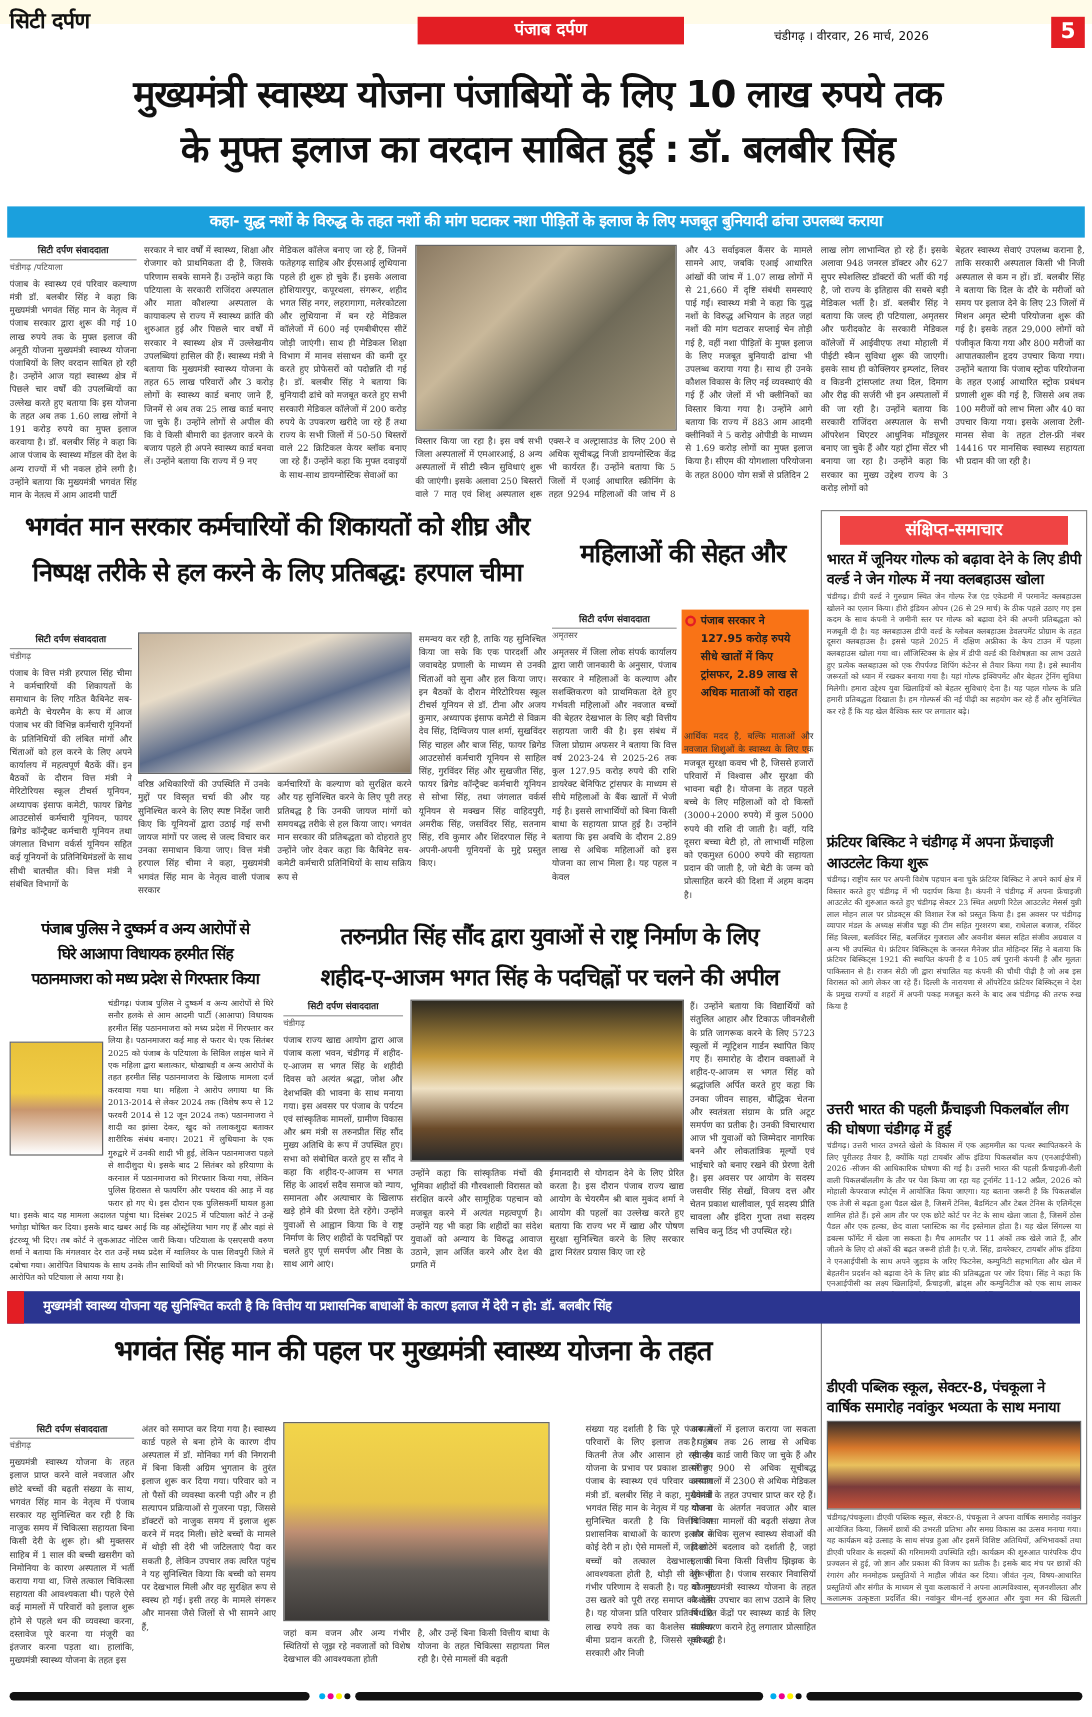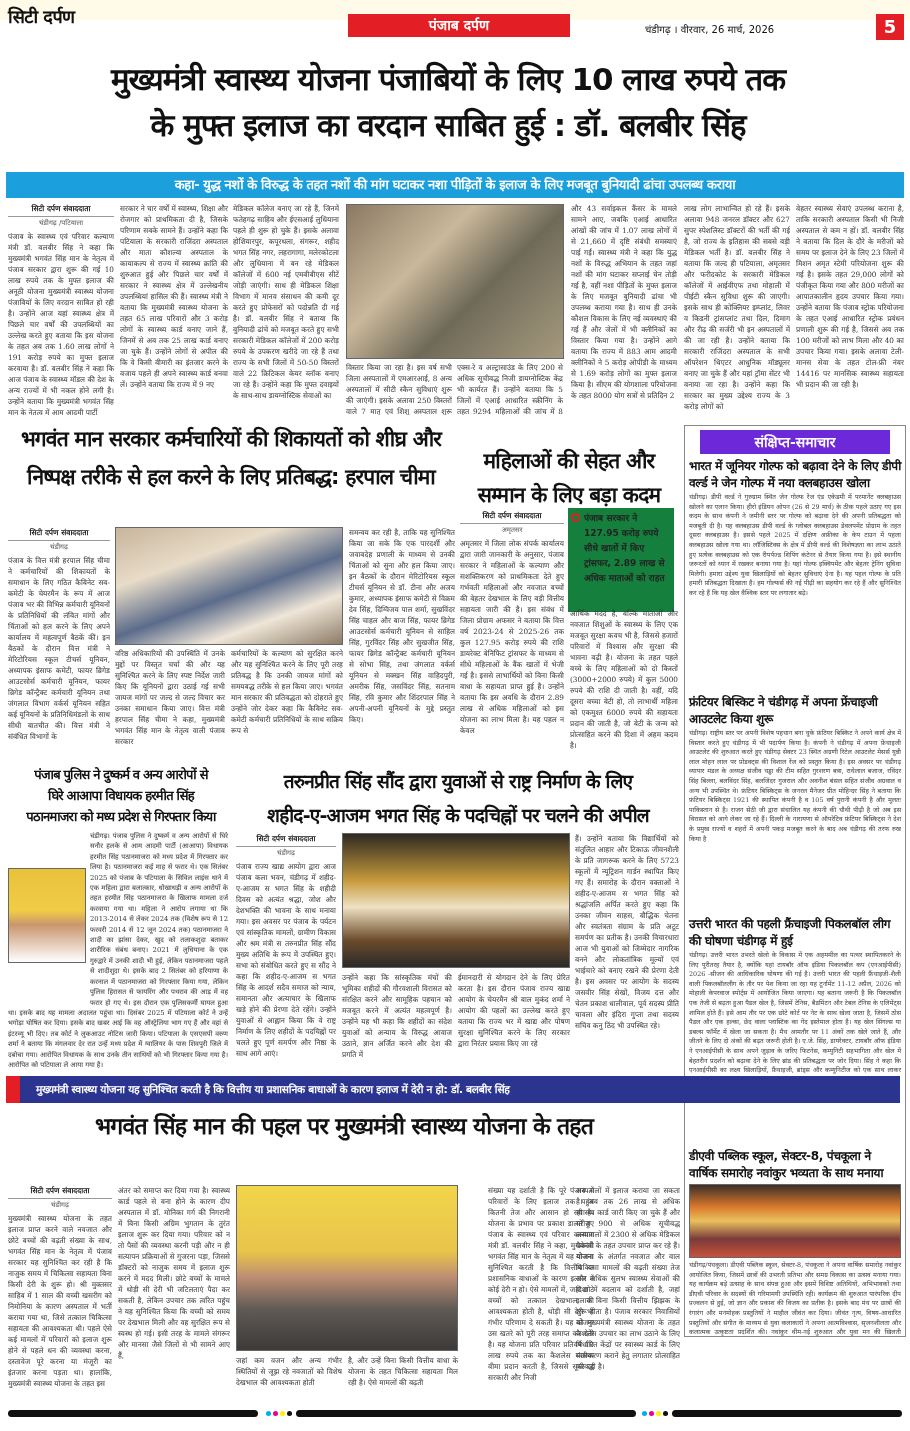--- a/index.html
+++ b/index.html
@@ -8,33 +8,33 @@
 .abs{position:absolute}
 .masthead{left:0;top:0;width:910px;height:20px;background:#fffbe8}
 .logo{left:8px;top:1px;font-family:"DejaVu Sans",sans-serif;font-weight:bold;font-size:17px;color:#111;letter-spacing:-0.5px}
 .section-tag{left:348px;top:14px;width:222px;height:23px;background:#e31e24;color:#fff;font-family:"DejaVu Sans",sans-serif;font-weight:bold;font-size:14px;text-align:center;line-height:23px}
 .dateline{left:645px;top:22px;font-family:"DejaVu Sans",sans-serif;font-size:10px;color:#111}
 .pageno{left:876px;top:14px;width:28px;height:26px;background:#e31e24;color:#fff;font-family:"DejaVu Sans",sans-serif;font-weight:bold;font-size:18px;text-align:center;line-height:26px}
 .head-main{left:1px;top:56px;width:894px;text-align:center;font-family:"DejaVu Sans",sans-serif;font-weight:bold;font-size:31px;line-height:46px;color:#111;letter-spacing:-1px}
 .bluebar{left:6px;top:172px;width:898px;height:26px;background:#1ba0dd;color:#fff;font-family:"DejaVu Sans",sans-serif;font-weight:bold;font-size:13px;text-align:center;line-height:26px;letter-spacing:-0.4px}
 .col{font-size:7.3px;line-height:11px;text-align:justify;color:#333;overflow:hidden}
 .byline{font-family:"DejaVu Sans",sans-serif;font-weight:bold;font-size:7.5px;text-align:center;color:#222;border-bottom:1px solid #999;padding-bottom:2px;margin-bottom:1px}
-.place{font-size:7px;text-align:center;color:#555;margin-bottom:2px}
+.place{font-size:7px;text-align:left;color:#555;margin-bottom:2px}
 .photo{background:linear-gradient(135deg,#8b7a63 0%,#c9b89a 35%,#6f6a58 60%,#a69a7e 100%);border:1px solid #666}
 .photo2{background:linear-gradient(160deg,#c8b59c 0%,#e8dcc8 30%,#5b6b8a 55%,#efe6d8 75%,#8c7b66 100%)}
 .photo3{background:linear-gradient(180deg,#2e2a22 0%,#c69a3b 35%,#efe1c4 55%,#6b4b2a 80%,#2a2a2a 100%)}
 .photo4{background:linear-gradient(180deg,#e9c23a 0%,#f0cc47 45%,#c9966d 60%,#fff 100%)}
 .photo5{background:linear-gradient(180deg,#f2d54a 0%,#e8c44a 40%,#c08f73 55%,#5f5a55 75%,#3d3a38 100%)}
 .photo6{background:linear-gradient(180deg,#3a2f2a 0%,#d9782b 30%,#e9c15d 50%,#7a3b3b 75%,#c9523a 100%)}
 .h2{font-family:"DejaVu Sans",sans-serif;font-weight:bold;color:#111;text-align:center;letter-spacing:-0.8px}
 .brief-box{left:684px;top:425px;width:222px;height:912px;border:1px solid #888;background:#fff}
-.brief-title{background:#6d28d9;color:#fff;font-family:"DejaVu Sans",sans-serif;font-weight:bold;font-size:14px;text-align:center;height:24px;line-height:24px;margin:4px 15px}
+.brief-title{background:#ef4444;color:#fff;font-family:"DejaVu Sans",sans-serif;font-weight:bold;font-size:14px;text-align:center;height:24px;line-height:24px;margin:4px 15px}
 .brief-h{font-family:"DejaVu Sans",sans-serif;font-weight:bold;font-size:12px;line-height:17px;color:#111;padding:0 4px;letter-spacing:-0.3px}
 .brief-t{font-size:6.4px;line-height:9.6px;color:#444;text-align:justify;padding:1px 4px 3px}
-.quote{left:568px;top:508px;width:106px;height:104px;background:#15803d;font-family:"DejaVu Sans",sans-serif;font-weight:bold;font-size:9px;line-height:15px;color:#222;padding:3px 4px 3px 16px}
+.quote{left:568px;top:508px;width:106px;height:120px;background:#f97316;font-family:"DejaVu Sans",sans-serif;font-weight:bold;font-size:9px;line-height:15px;color:#222;padding:3px 4px 3px 16px}
 .quote-icon{position:absolute;left:3px;top:5px;width:9px;height:9px;border:2px solid #e31e24;border-radius:50%}
 .redbar{left:6px;top:1076px;width:894px;height:27px;background:#2b3590;color:#fff;font-family:"DejaVu Sans",sans-serif;font-weight:bold;font-size:10.6px;line-height:27px;padding-left:30px;letter-spacing:-0.3px}
 .redbar-accent{position:absolute;left:0;top:0;width:14px;height:27px;background:#e31e24}
 .footer-strip{left:8px;top:1408px;width:894px;height:10px}
 .seg{position:absolute;top:2px;height:7px;background:#111;border-radius:4px}
 .dot{position:absolute;top:3px;width:5px;height:5px;border-radius:50%}
 </style>
 </head>
 <body>
 
@@ -93,21 +93,20 @@
   </div>
 <div class="abs col" style="left:231px;top:648px;width:112px;height:108px">
     <div>कर्मचारियों के कल्याण को सुरक्षित करने और यह सुनिश्चित करने के लिए पूरी तरह प्रतिबद्ध है कि उनकी जायज मांगों को समयबद्ध तरीके से हल किया जाए। भगवंत मान सरकार की प्रतिबद्धता को दोहराते हुए उन्होंने जोर देकर कहा कि कैबिनेट सब-कमेटी कर्मचारी प्रतिनिधियों के साथ सक्रिय रूप से</div>
   </div>
 <div class="abs col" style="left:349px;top:527px;width:106px;height:230px">
     <div>समन्वय कर रही है, ताकि यह सुनिश्चित किया जा सके कि एक पारदर्शी और जवाबदेह प्रणाली के माध्यम से उनकी चिंताओं को सुना और हल किया जाए। इन बैठकों के दौरान मेरिटोरियस स्कूल टीचर्स यूनियन से डॉ. टीना और अजय कुमार, अध्यापक इंसाफ कमेटी से विक्रम देव सिंह, दिग्विजय पाल शर्मा, सुखविंदर सिंह चाहल और बाज सिंह, फायर ब्रिगेड आउटसोर्स कर्मचारी यूनियन से साहिल सिंह, गुरविंदर सिंह और सुखजीत सिंह, फायर ब्रिगेड कॉन्ट्रैक्ट कर्मचारी यूनियन से सोभा सिंह, तथा जंगलात वर्कर्स यूनियन से मक्खन सिंह वाहिदपुरी, अमरीक सिंह, जसविंदर सिंह, सतनाम सिंह, रवि कुमार और शिंदरपाल सिंह ने अपनी-अपनी यूनियनों के मुद्दे प्रस्तुत किए।</div>
   </div>
 
 <div class="abs h2" style="left:460px;top:444px;width:218px;font-size:21px;line-height:34px">
   <div>महिलाओं की सेहत और</div>
-  <div>सम्मान के लिए बड़ा कदम</div>
 </div>
 <div class="abs col" style="left:460px;top:510px;width:104px;height:246px">
   <div class="byline">सिटी दर्पण संवाददाता</div>
   <div class="place">अमृतसर</div>
   <div>अमृतसर में जिला लोक संपर्क कार्यालय द्वारा जारी जानकारी के अनुसार, पंजाब सरकार ने महिलाओं के कल्याण और सशक्तिकरण को प्राथमिकता देते हुए गर्भवती महिलाओं और नवजात बच्चों की बेहतर देखभाल के लिए बड़ी वित्तीय सहायता जारी की है। इस संबंध में जिला प्रोग्राम अफसर ने बताया कि वित्त वर्ष 2023-24 से 2025-26 तक कुल 127.95 करोड़ रुपये की राशि डायरेक्ट बेनिफिट ट्रांसफर के माध्यम से सीधे महिलाओं के बैंक खातों में भेजी गई है। इससे लाभार्थियों को बिना किसी बाधा के सहायता प्राप्त हुई है। उन्होंने बताया कि इस अवधि के दौरान 2.89 लाख से अधिक महिलाओं को इस योजना का लाभ मिला है। यह पहल न केवल</div>
 </div>
 <div class="abs quote">
   <span class="quote-icon"></span>
   <span>पंजाब सरकार ने 127.95 करोड़ रुपये सीधे खातों में किए ट्रांसफर, 2.89 लाख से अधिक माताओं को राहत</span>
 </div>

